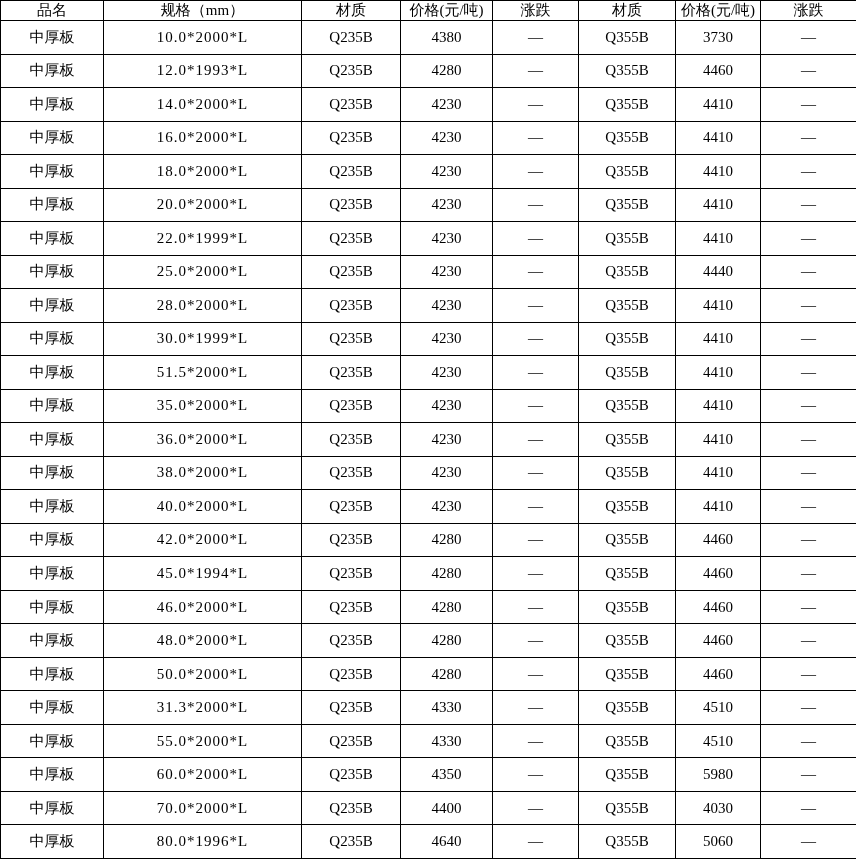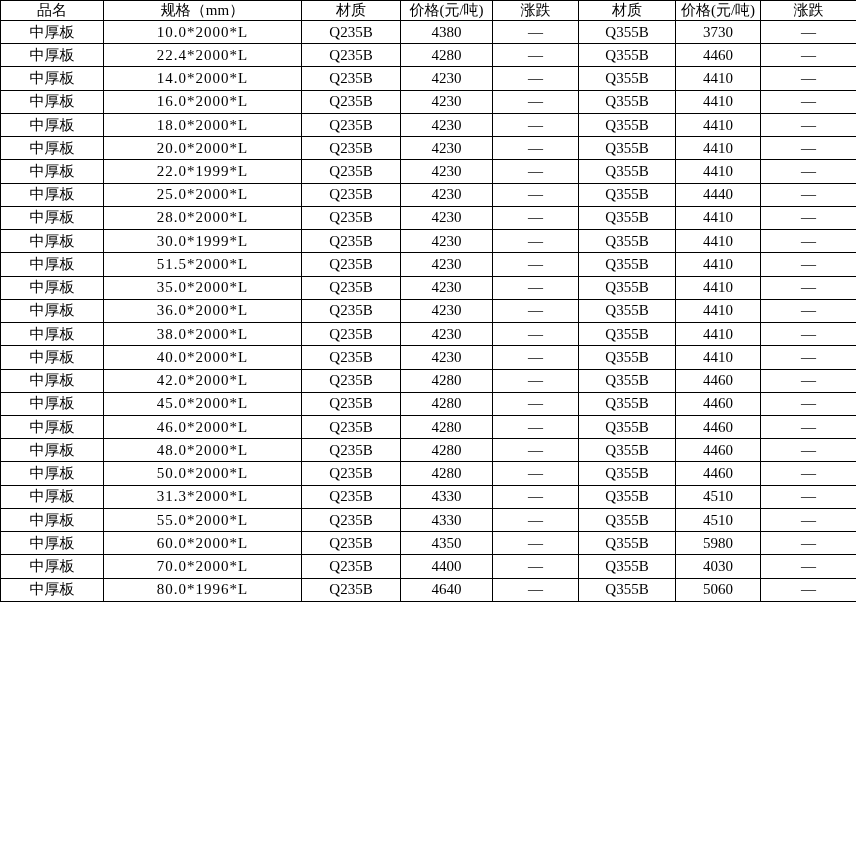--- a/index.html
+++ b/index.html
@@ -10,21 +10,21 @@
   .page {
     position: relative;
     width: 856px;
     height: 859px;
     background: #ffffff;
     overflow: hidden;
     font-family: "Liberation Serif", "DejaVu Serif", serif;
   }
   table.price-table {
     width: 856px;
-    height: 602px;
+    height: 859px;
     border-collapse: collapse;
     table-layout: fixed;
   }
   table.price-table th,
   table.price-table td {
     border: 1px solid #000000;
     text-align: center;
     vertical-align: middle;
     font-size: 15px;
     font-weight: normal;
@@ -85,21 +85,21 @@
           <td class="spec">10.0*2000*L</td>
           <td>Q235B</td>
           <td>4380</td>
           <td>—</td>
           <td>Q355B</td>
           <td>3730</td>
           <td>—</td>
         </tr>
         <tr>
           <td>中厚板</td>
-          <td class="spec">22.4*2000*L</td>
+          <td class="spec">12.0*1993*L</td>
           <td>Q235B</td>
           <td>4280</td>
           <td>—</td>
           <td>Q355B</td>
           <td>4460</td>
           <td>—</td>
         </tr>
         <tr>
           <td>中厚板</td>
           <td class="spec">14.0*2000*L</td>
@@ -235,21 +235,21 @@
           <td class="spec">42.0*2000*L</td>
           <td>Q235B</td>
           <td>4280</td>
           <td>—</td>
           <td>Q355B</td>
           <td>4460</td>
           <td>—</td>
         </tr>
         <tr>
           <td>中厚板</td>
-          <td class="spec">45.0*2000*L</td>
+          <td class="spec">45.0*1994*L</td>
           <td>Q235B</td>
           <td>4280</td>
           <td>—</td>
           <td>Q355B</td>
           <td>4460</td>
           <td>—</td>
         </tr>
         <tr>
           <td>中厚板</td>
           <td class="spec">46.0*2000*L</td>

